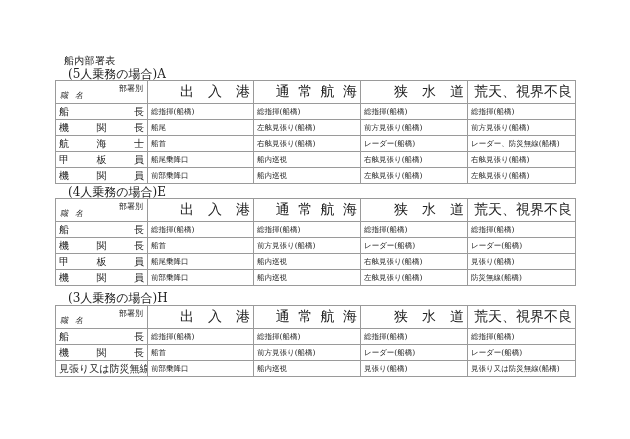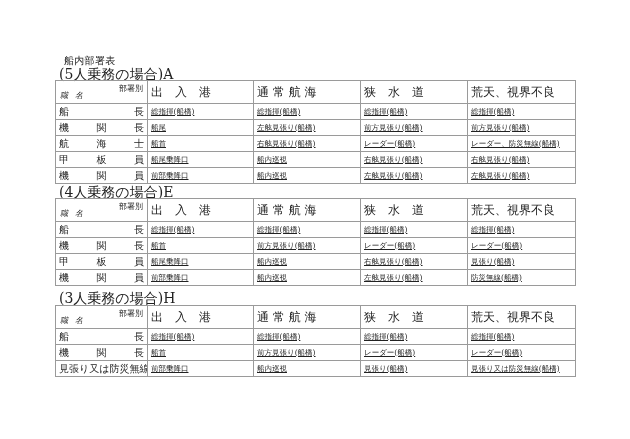--- a/index.html
+++ b/index.html
@@ -18,44 +18,45 @@
   .title {
     position: absolute;
     left: 64px;
     top: 56px;
     font-size: 10px;
     line-height: 10px;
     letter-spacing: 0.3px;
   }
   .caption {
     position: absolute;
-    left: 59px;
-    font-size: 14px;
+    left: 68px;
+    font-size: 12px;
     line-height: 9px;
     white-space: nowrap;
   }
   table.duty {
     position: absolute;
     left: 55px;
     width: 520px;
     border-collapse: collapse;
     table-layout: fixed;
     font-size: 7.5px;
   }
   table.duty td, table.duty th {
     border: 1px solid #9a9a9a;
     padding: 0 3px;
     font-weight: normal;
     white-space: nowrap;
     overflow: hidden;
     vertical-align: middle;
   }
   table.duty th.col-head {
-    text-align: left;
-    font-size: 12px;
+    text-align: right;
+    font-size: 14px;
+    font-family: Liberation Mono, monospace;
   }
   th.corner {
     position: relative;
     padding: 0;
   }
   th.corner .corner-top {
     position: absolute;
     right: 4px;
     top: 2px;
     font-size: 8px;
@@ -71,21 +72,20 @@
   }
   td.role {
     text-align: justify;
     text-align-last: justify;
     font-size: 10px;
     padding: 0 4px;
     font-family: Liberation Mono, monospace;
   }
   td.cell {
     text-align: left;
-    text-decoration: underline;
   }
   .col1 { width: 92px; }
   .col2 { width: 106px; }
   .col3 { width: 107px; }
   .col4 { width: 107px; }
   .col5 { width: 108px; }
   tr.head-row { height: 23px; }
   tr.body-row { height: 16px; }
 </style>
 </head>

